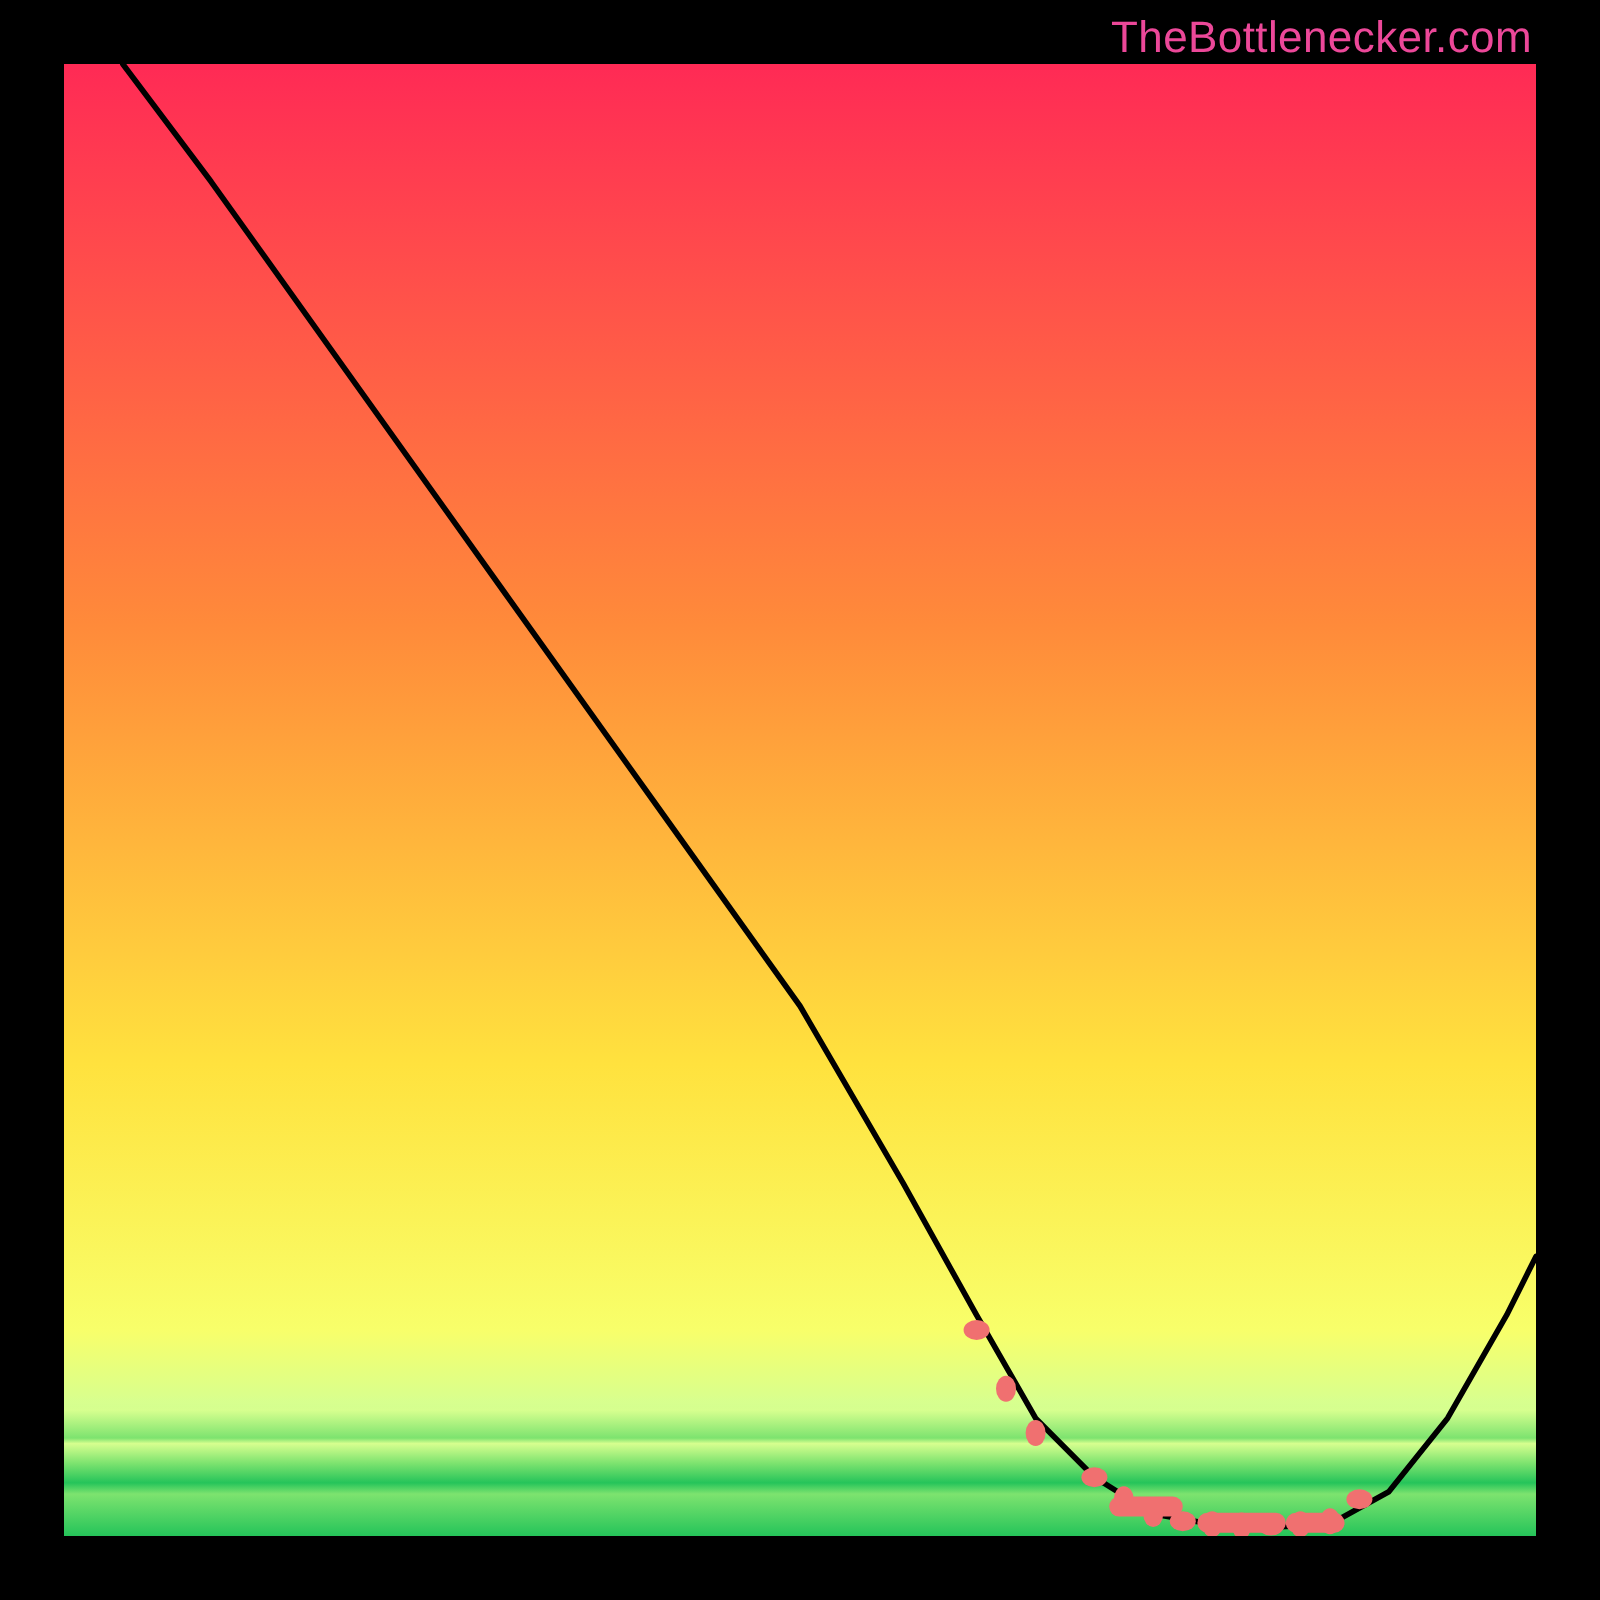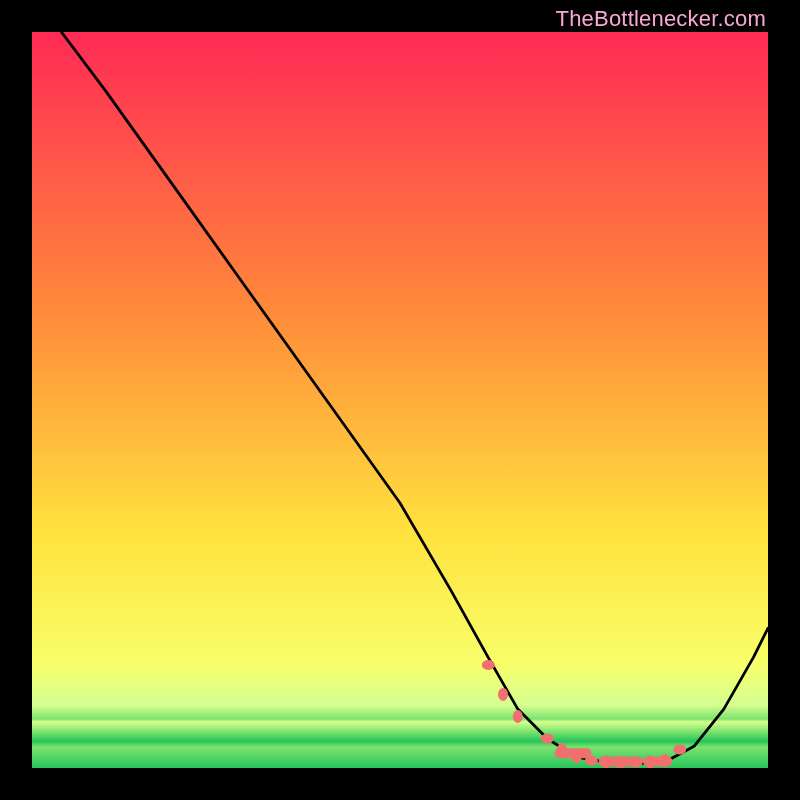--- a/index.html
+++ b/index.html
@@ -35,21 +35,21 @@
     position: absolute;
     left: 0;
     right: 0;
     bottom: 0;
     height: 0; 
   }
   .watermark {
     position: absolute;
     top: 6px;
     right: 34px;
-    color: #f9a8d4;
+    color: #ec4899;
     font-size: 22px;
     font-weight: 500;
     letter-spacing: 0.2px;
     user-select: none;
   }
   svg.curve {
     position: absolute;
     inset: 0;
     width: 100%;
     height: 100%;

